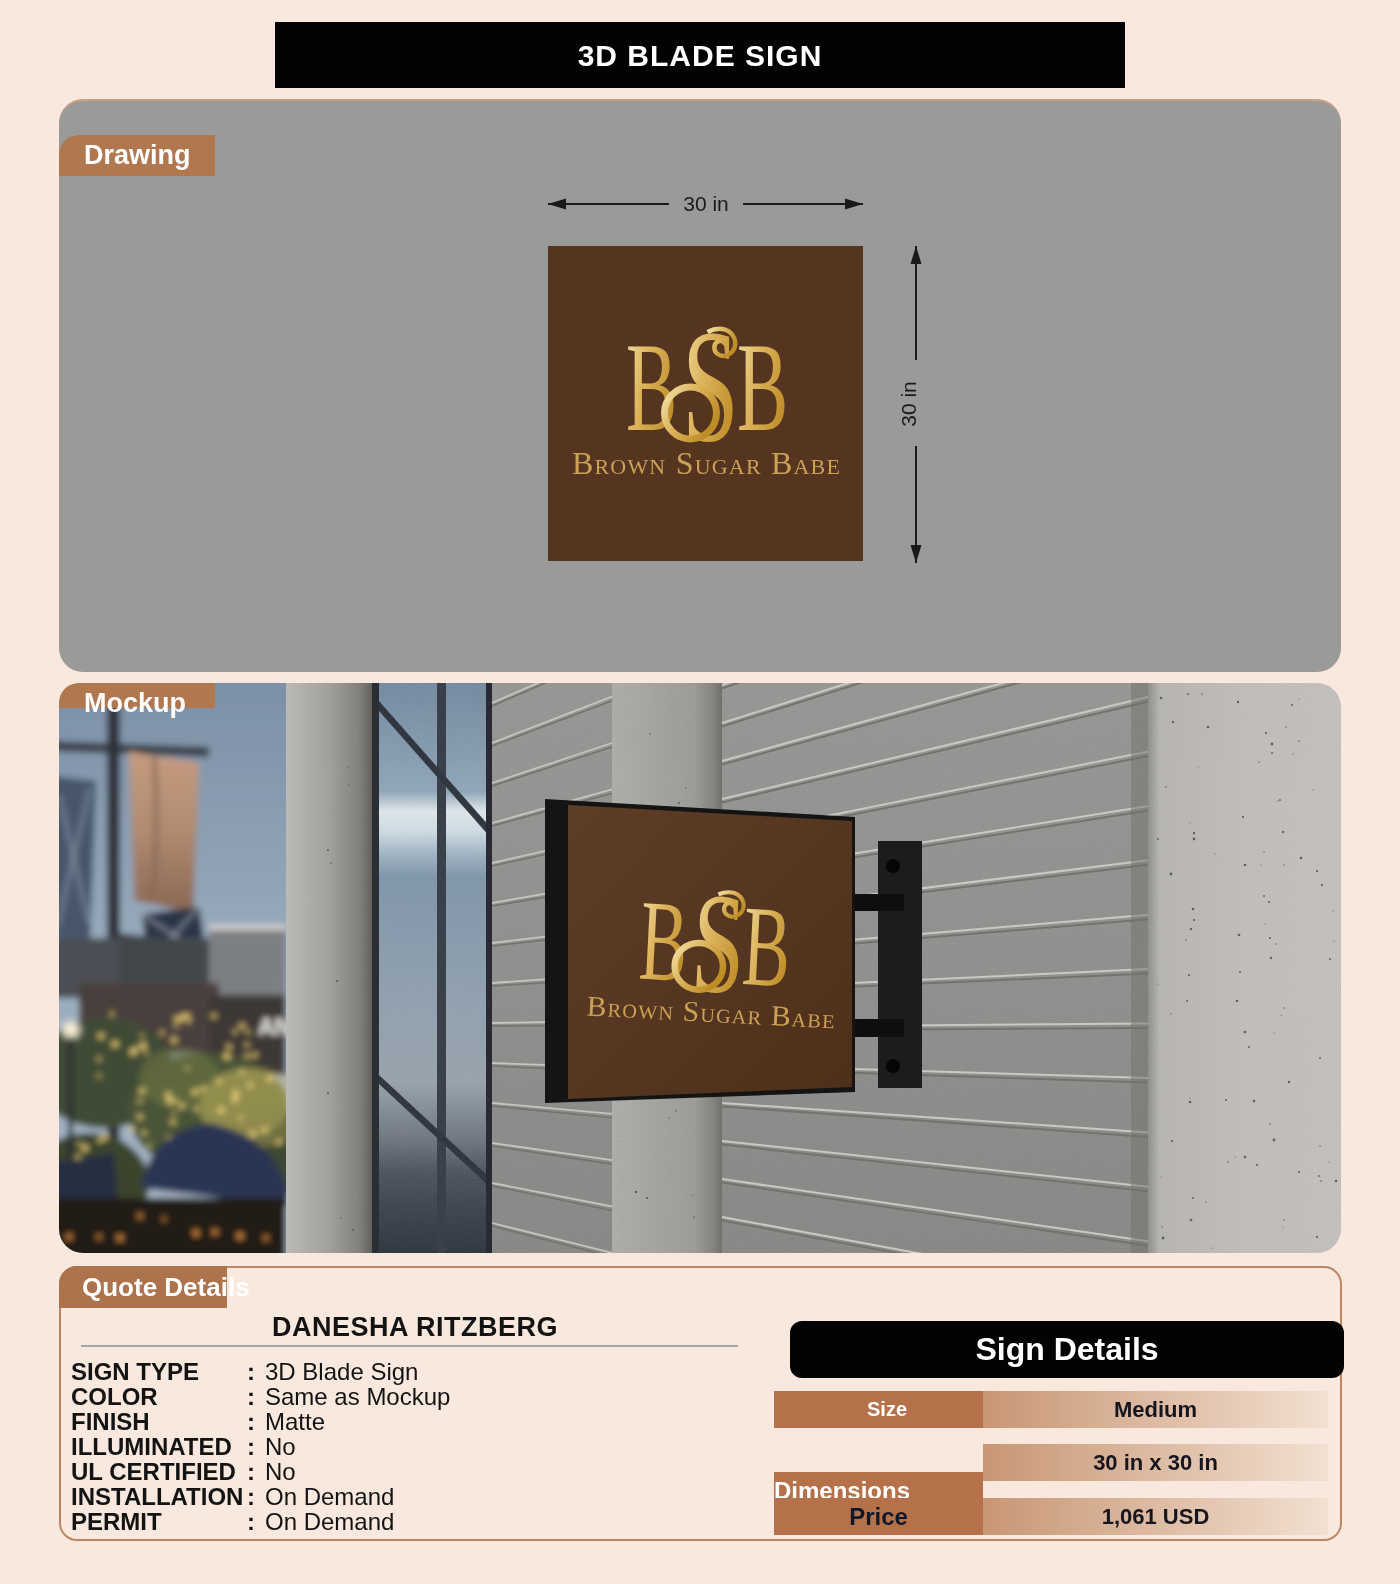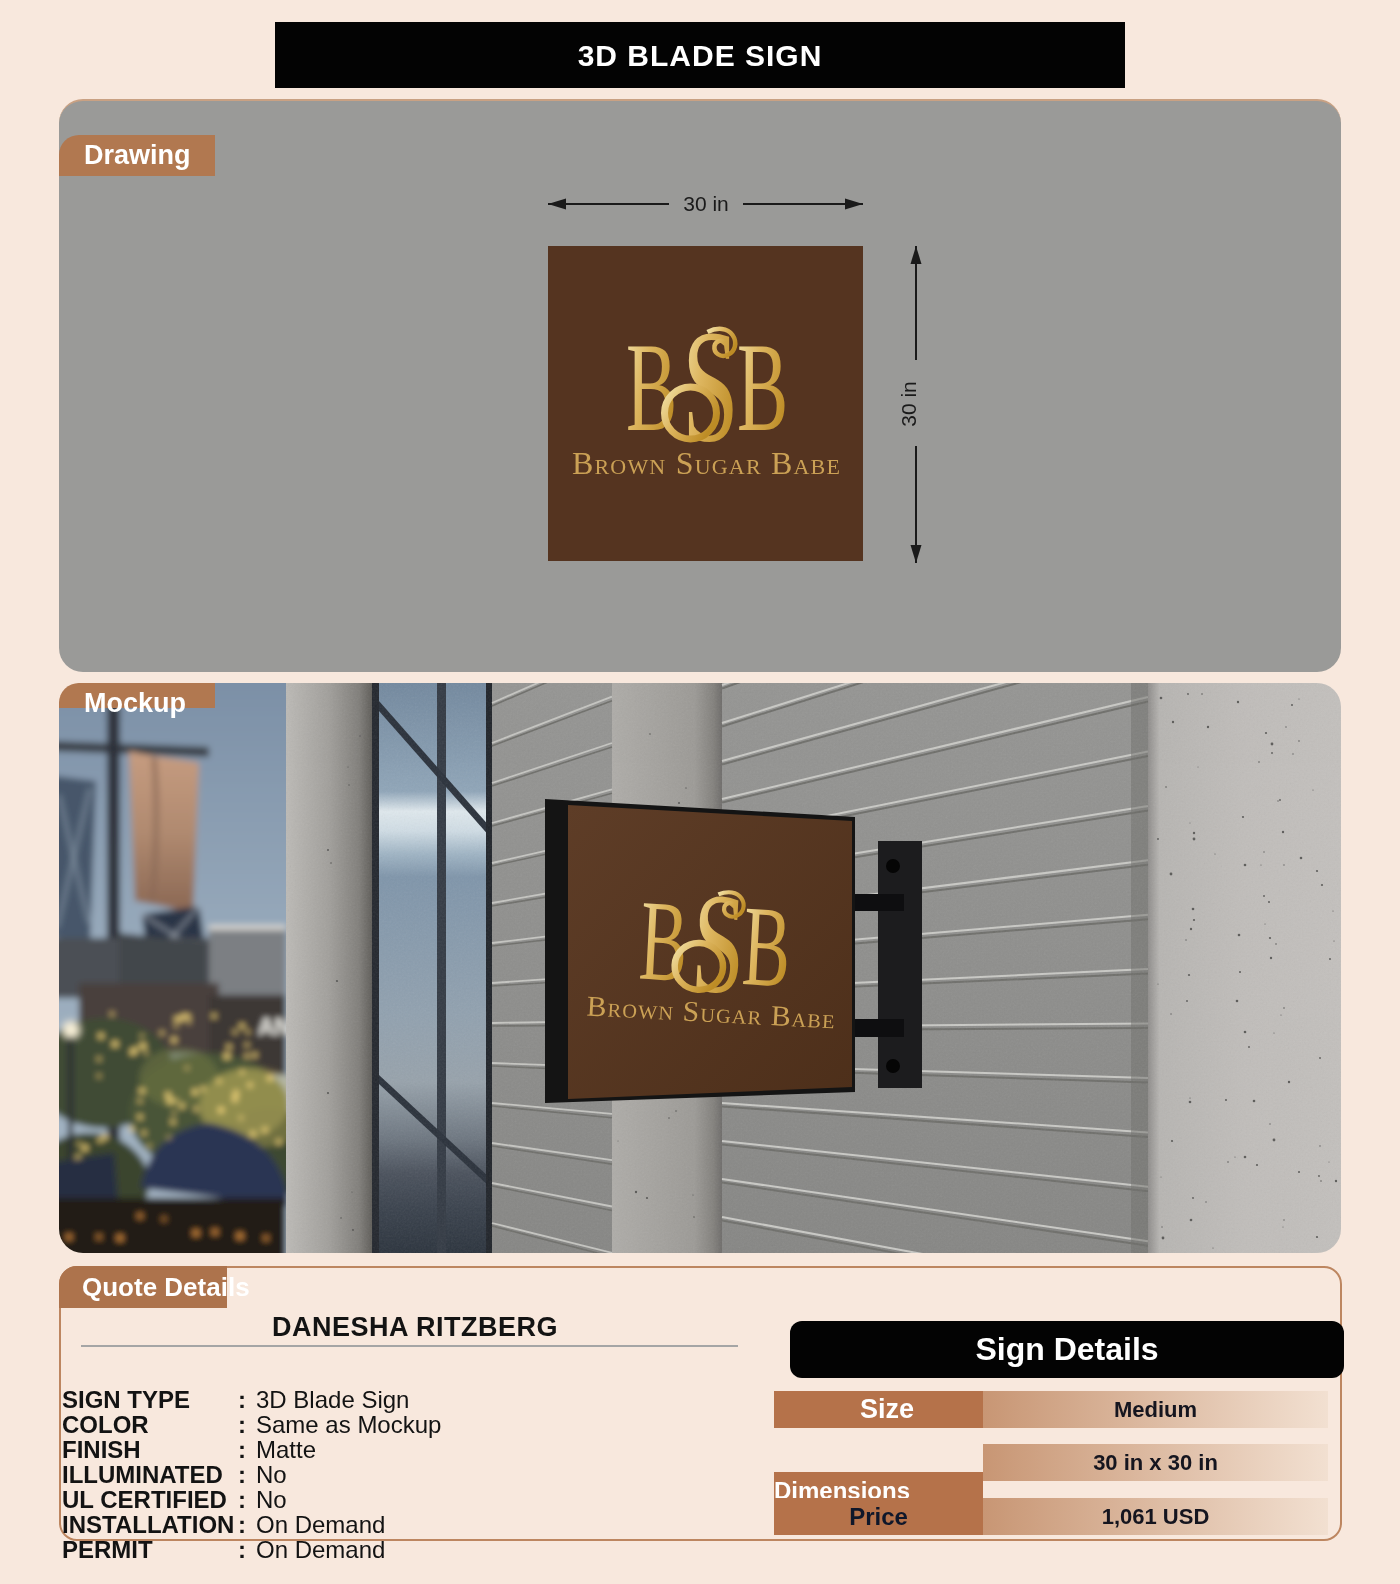--- a/index.html
+++ b/index.html
@@ -498,21 +498,21 @@
 <div class="abs" style="left:59px;top:683px;width:156px;height:25px;background:#b17850;border-radius:20px 0 0 0;color:#fff;font-size:27px;font-weight:bold;line-height:40px;padding-left:25px;box-sizing:border-box;">Mockup</div>
 
 <div class="abs" style="left:59px;top:1266px;width:1283px;height:275px;border:2px solid #bd8660;border-radius:18px;box-sizing:border-box;"></div>
 
 <div class="abs" style="left:59px;top:1266px;width:168px;height:42px;background:#ad734c;border-radius:18px 0 0 0;color:#fff;font-size:26px;white-space:nowrap;font-weight:bold;line-height:42px;padding-left:23px;box-sizing:border-box;">Quote Details</div>
 
 <div class="abs" style="left:86px;top:1312px;width:658px;text-align:center;font-size:27px;font-weight:bold;color:#131313;letter-spacing:0.5px;">DANESHA RITZBERG</div>
 
 <div class="abs" style="left:81px;top:1345px;width:657px;height:2px;background:#a5a5a5;"></div>
 
-<div class="abs" style="left:62px;top:1359px;font-size:24px;color:#131313;margin-top:28px;">
+<div class="abs" style="left:71px;top:1359px;font-size:24px;color:#131313;">
   <div style="display:flex;height:25px;align-items:center;">
       <div style="width:176px;font-weight:bold;">SIGN TYPE</div>
       <div style="width:13px;font-weight:bold;">:</div>
       <div style="margin-left:5px;">3D Blade Sign</div>
     </div>
   <div style="display:flex;height:25px;align-items:center;">
       <div style="width:176px;font-weight:bold;">COLOR</div>
       <div style="width:13px;font-weight:bold;">:</div>
       <div style="margin-left:5px;">Same as Mockup</div>
     </div>
@@ -538,20 +538,20 @@
     </div>
   <div style="display:flex;height:25px;align-items:center;">
       <div style="width:176px;font-weight:bold;">PERMIT</div>
       <div style="width:13px;font-weight:bold;">:</div>
       <div style="margin-left:5px;">On Demand</div>
     </div>
 </div>
 
 <div class="abs" style="left:790px;top:1321px;width:554px;height:57px;background:#030303;border-radius:12px;color:#fff;font-size:32px;font-weight:bold;text-align:center;line-height:57px;">Sign Details</div>
 
-<div class="abs" style="left:774px;top:1391px;width:226px;height:37px;background:#b5724a;color:#fff;font-size:27px;font-weight:bold;text-align:center;line-height:37px;">Size</div>
+<div class="abs" style="left:774px;top:1391px;width:226px;height:37px;background:#b5724a;color:#fff;font-size:20px;font-weight:bold;text-align:center;line-height:37px;">Size</div>
 <div class="abs" style="left:983px;top:1391px;width:345px;height:37px;background:linear-gradient(90deg,#c89674,#f2e0d1);color:#15151f;font-size:22px;font-weight:bold;text-align:center;line-height:37px;">Medium</div>
 
 <div class="abs" style="left:774px;top:1444px;width:209px;height:37px;background:#b5724a;color:#fff;font-size:24px;font-weight:bold;text-align:left;line-height:37px;margin-top:28px;">Dimensions</div>
 <div class="abs" style="left:983px;top:1444px;width:345px;height:37px;background:linear-gradient(90deg,#c89674,#f2e0d1);color:#15151f;font-size:22px;font-weight:bold;text-align:center;line-height:37px;">30 in x 30 in</div>
 
 <div class="abs" style="left:774px;top:1498px;width:209px;height:37px;background:#b5724a;color:#0f172a;font-size:24px;font-weight:bold;text-align:center;line-height:37px;">Price</div>
 <div class="abs" style="left:983px;top:1498px;width:345px;height:37px;background:linear-gradient(90deg,#c89674,#f2e0d1);color:#15151f;font-size:22px;font-weight:bold;text-align:center;line-height:37px;">1,061 USD</div>
 
 </body></html>

